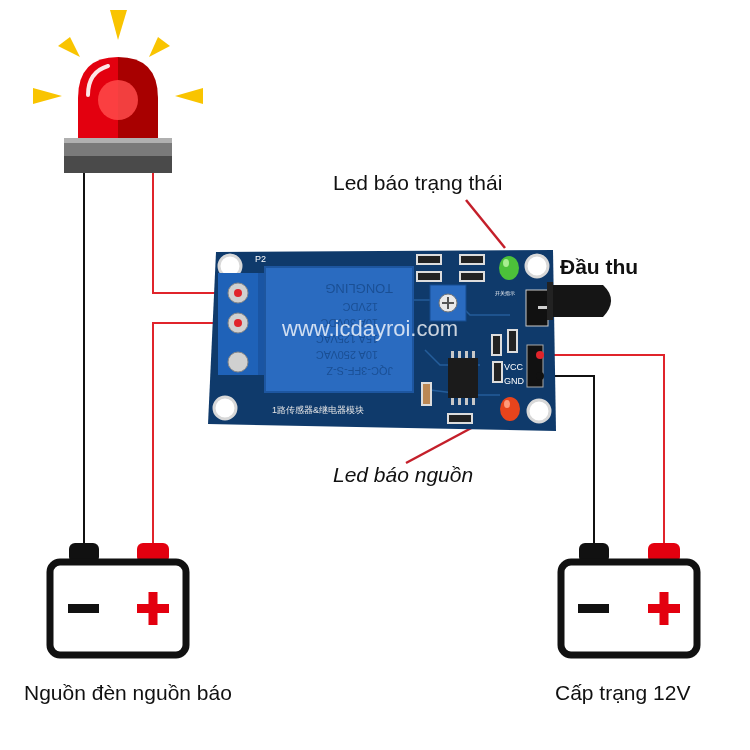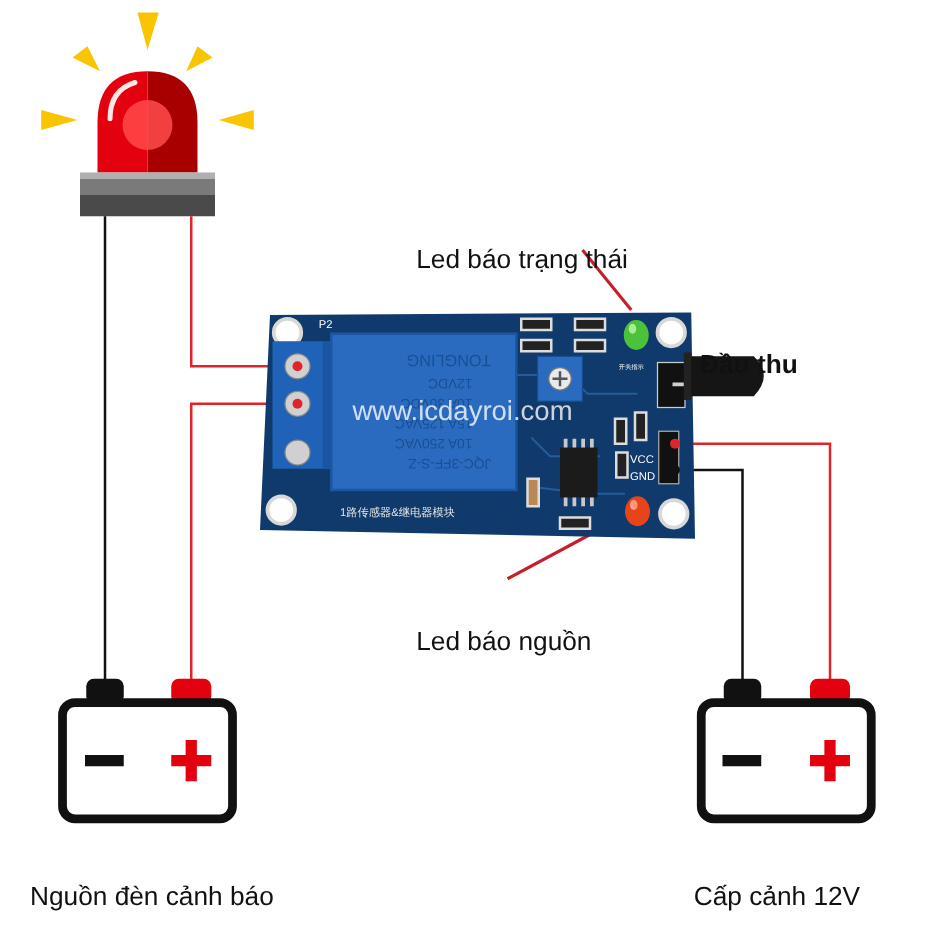--- a/index.html
+++ b/index.html
@@ -1,18 +1,18 @@
 <!DOCTYPE html>
 <html><head>
 <meta charset="utf-8">
 <style>
   html,body{margin:0;padding:0;background:#ffffff;}
   body{width:750px;height:750px;position:relative;overflow:hidden;font-family:"Liberation Sans","DejaVu Sans",sans-serif;}
   #stage{position:absolute;left:0;top:0;width:750px;height:750px;}
-  .label{position:absolute;color:#111;font-size:21px;white-space:nowrap;font-family:"Liberation Sans","DejaVu Sans",sans-serif;margin-top:25px;}
+  .label{position:absolute;color:#111;font-size:21px;white-space:nowrap;font-family:"Liberation Sans","DejaVu Sans",sans-serif;}
   svg text{font-family:"Liberation Sans","DejaVu Sans",sans-serif;}
 </style>
 </head>
 <body>
 
 <div id="stage">
 <svg width="750" height="750" viewBox="0 0 750 750" xmlns="http://www.w3.org/2000/svg">
 
   <g>
     <g fill="#f9c400">
@@ -160,16 +160,16 @@
     <g fill="#e3000f">
       <rect x="648" y="604" width="32" height="9"></rect>
       <rect x="659.5" y="592" width="9" height="33"></rect>
     </g>
   </g>
 </svg>
 
 
 <div class="label" style="left:333px;top:171px;">Led báo trạng thái</div>
 <div class="label" style="left:560px;top:255px;font-weight:bold;">Đầu thu</div>
-<div class="label" style="left:333px;top:477px;">Led báo nguồn</div>
-<div class="label" style="left:24px;top:681px;">Nguồn đèn cảnh báo</div>
-<div class="label" style="left:555px;top:681px;">Cấp cảnh 12V</div>
+<div class="label" style="left:333px;top:463px;font-style:italic;">Led báo nguồn</div>
+<div class="label" style="left:24px;top:681px;">Nguồn đèn nguồn báo</div>
+<div class="label" style="left:555px;top:681px;">Cấp trạng 12V</div>
 </div>
 
 </body></html>

